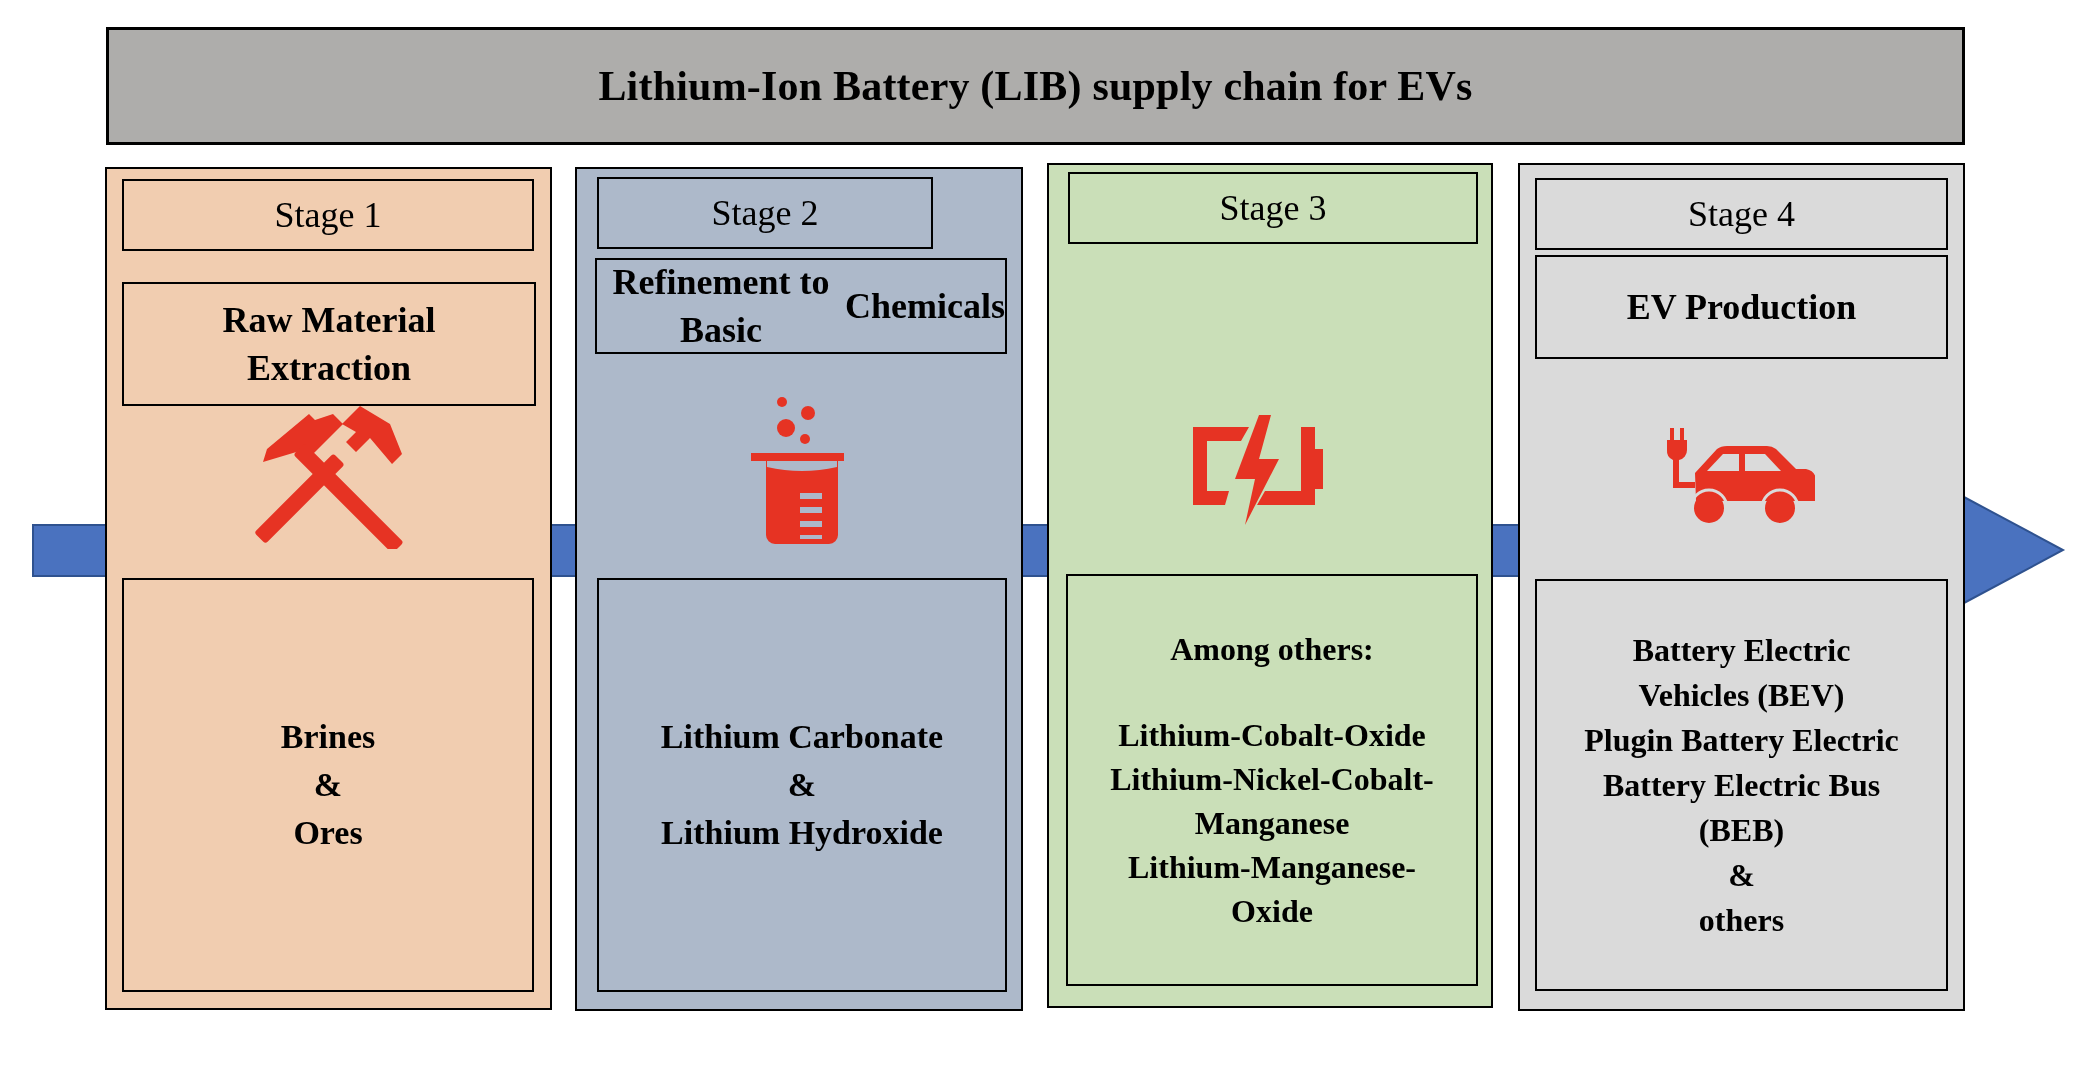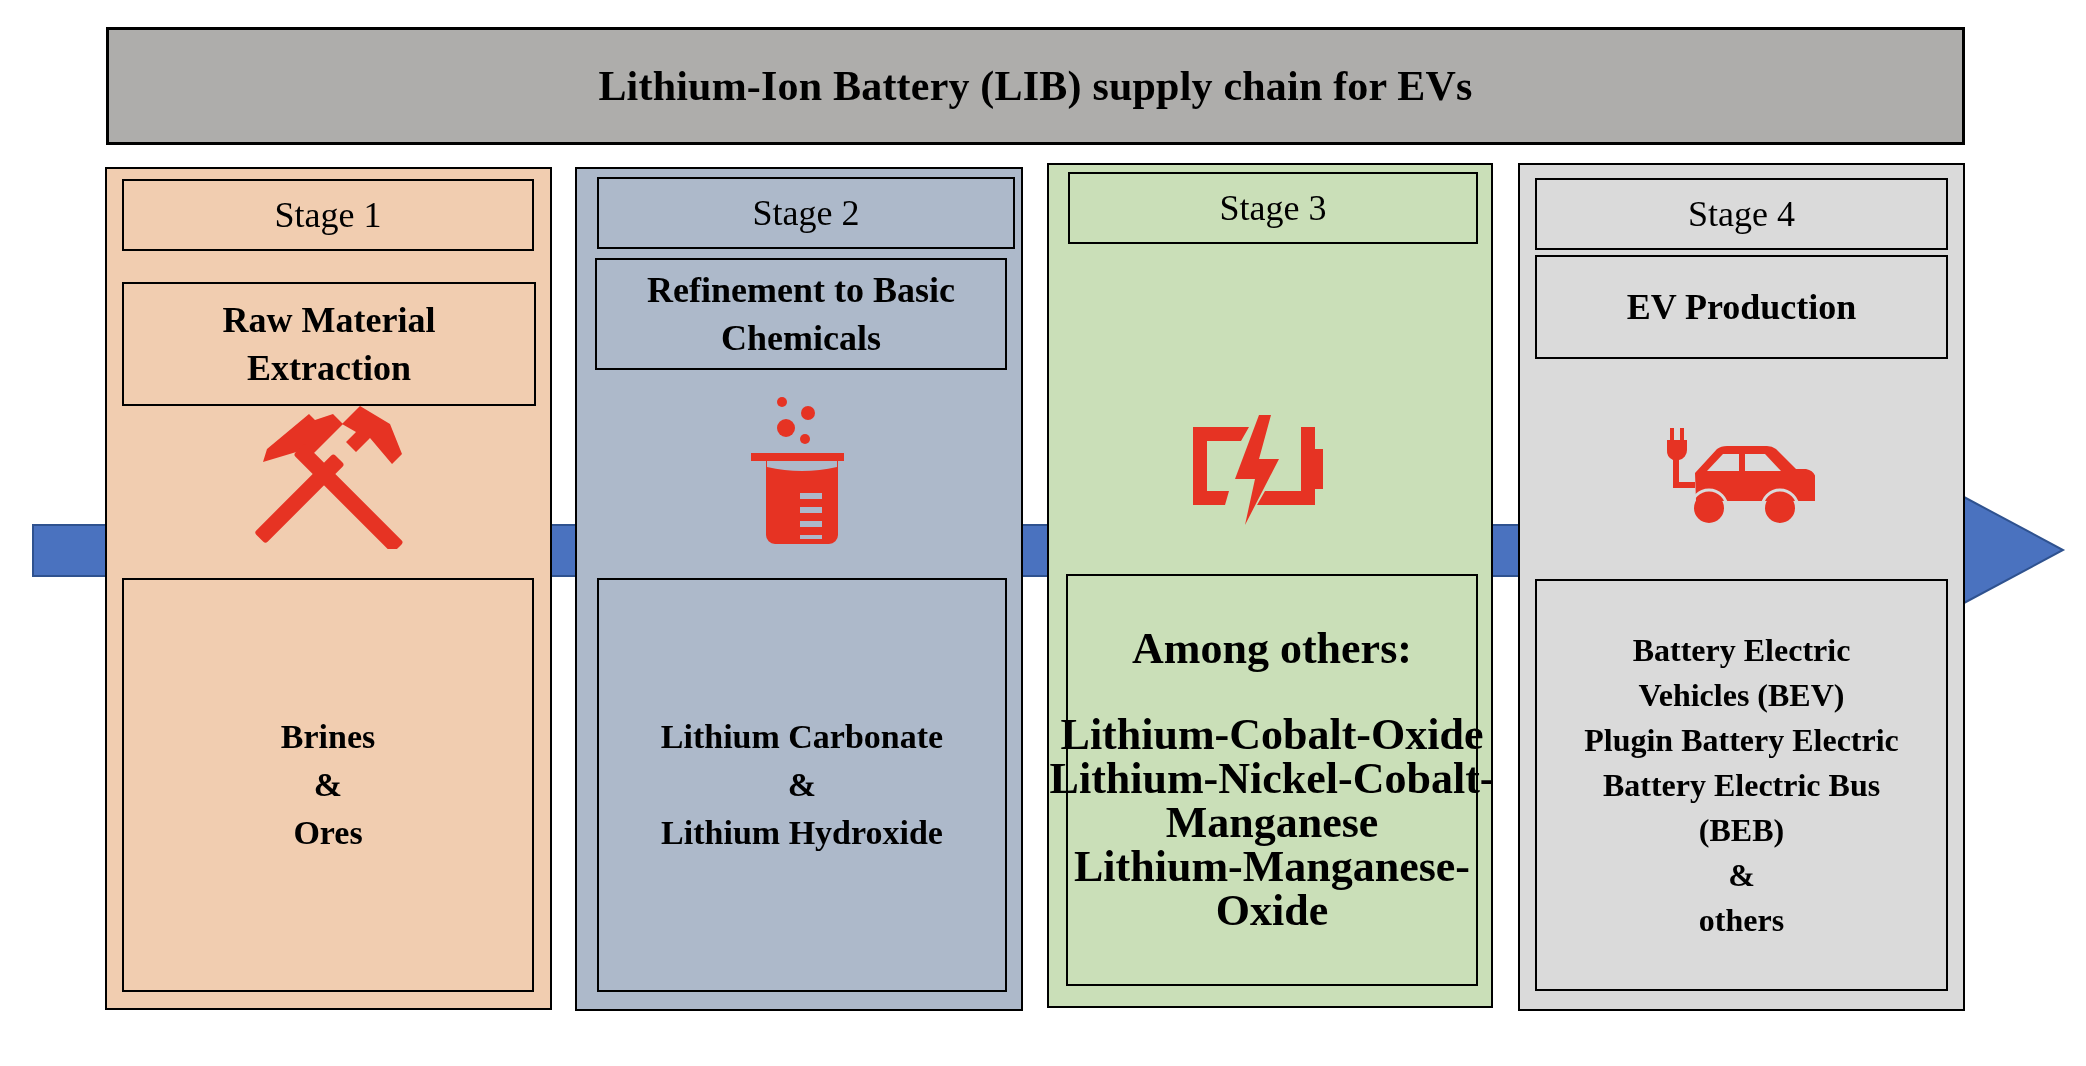--- a/index.html
+++ b/index.html
@@ -59,24 +59,24 @@
     </g>
   </svg>
   <div class="stage-body" style="left:15px; top:409px; width:412px; height:414px;align-items:center;">
     <span class="body-line">Brines</span>
     <span class="body-line">&amp;</span>
     <span class="body-line">Ores</span>
   </div>
 </div>
 
 <div class="abs stage" style="left:575px; top:167px; width:448px; height:844px; background:#adb9ca;">
-  <div class="stage-label" style="left:20px; top:8px; width:418px; height:72px;">
+  <div class="stage-label" style="left:20px; top:8px; width:336px; height:72px;">
     <span>Stage 2</span>
   </div>
-  <div class="stage-heading" style="left:18px; top:89px; width:412px; height:112px; flex-direction:column;">
+  <div class="stage-heading" style="left:18px; top:89px; width:412px; height:96px; flex-direction:row;">
     <span>Refinement to Basic</span>
     <span>Chemicals</span>
   </div>
   <svg class="stage-icon" style="left:170px; top:228px;" width="100" height="150" viewBox="0 0 100 150">
     <g fill="#e63323">
       <circle cx="35" cy="5" r="5"></circle>
       <circle cx="61" cy="16" r="7"></circle>
       <circle cx="39" cy="31" r="9"></circle>
       <circle cx="58" cy="42" r="5"></circle>
       <path d="M4 56 h93 v8 h-6 v74 a9 9 0 0 1 -9 9 h-54 a9 9 0 0 1 -9 -9 v-74 h-15 z"></path>
@@ -100,21 +100,21 @@
   <div class="stage-label" style="left:19px; top:7px; width:410px; height:72px;">
     <span>Stage 3</span>
   </div>
   <svg class="stage-icon" style="left:140px; top:250px;" width="152" height="110" viewBox="0 0 152 110">
     <g fill="#e63323">
       <path d="M4 12 h56 l-8 14 h-34 v50 h22 l-4 14 h-32 z"></path>
       <path d="M86 12 h40 v22 h8 v40 h-8 v16 h-58 l8 -14 h36 v-64 h-34 z"></path>
       <path d="M70 0 l-24 64 h20 l-10 46 l34 -66 h-20 l12 -44 z"></path>
     </g>
   </svg>
-  <div class="stage-body" style="left:17px; top:409px; width:412px; height:412px; font-size:44px; line-height:44px;">
+  <div class="stage-body" style="left:17px; top:409px; width:412px; height:412px; font-size:32px; line-height:44px;">
     <span class="body-line">Among others:</span>
     <span class="spacer"></span>
     <span class="body-line">Lithium-Cobalt-Oxide</span>
     <span class="body-line">Lithium-Nickel-Cobalt-</span>
     <span class="body-line">Manganese</span>
     <span class="body-line">Lithium-Manganese-</span>
     <span class="body-line">Oxide</span>
   </div>
 </div>
 

